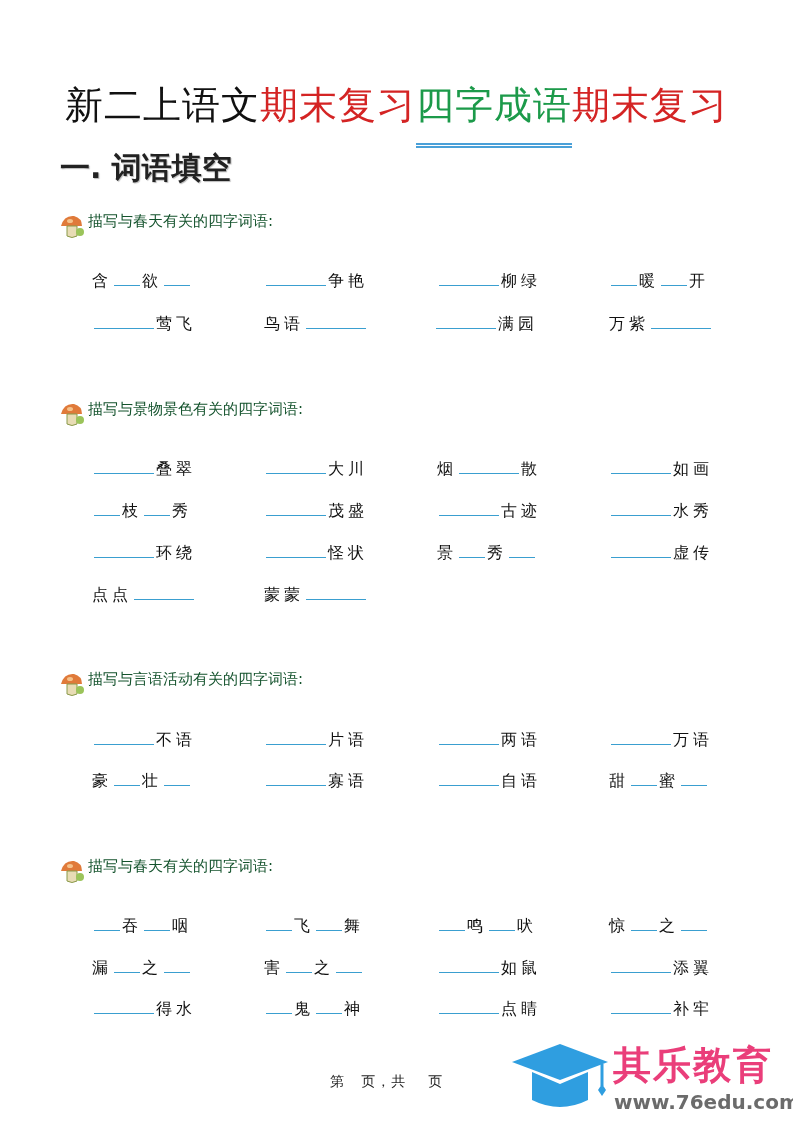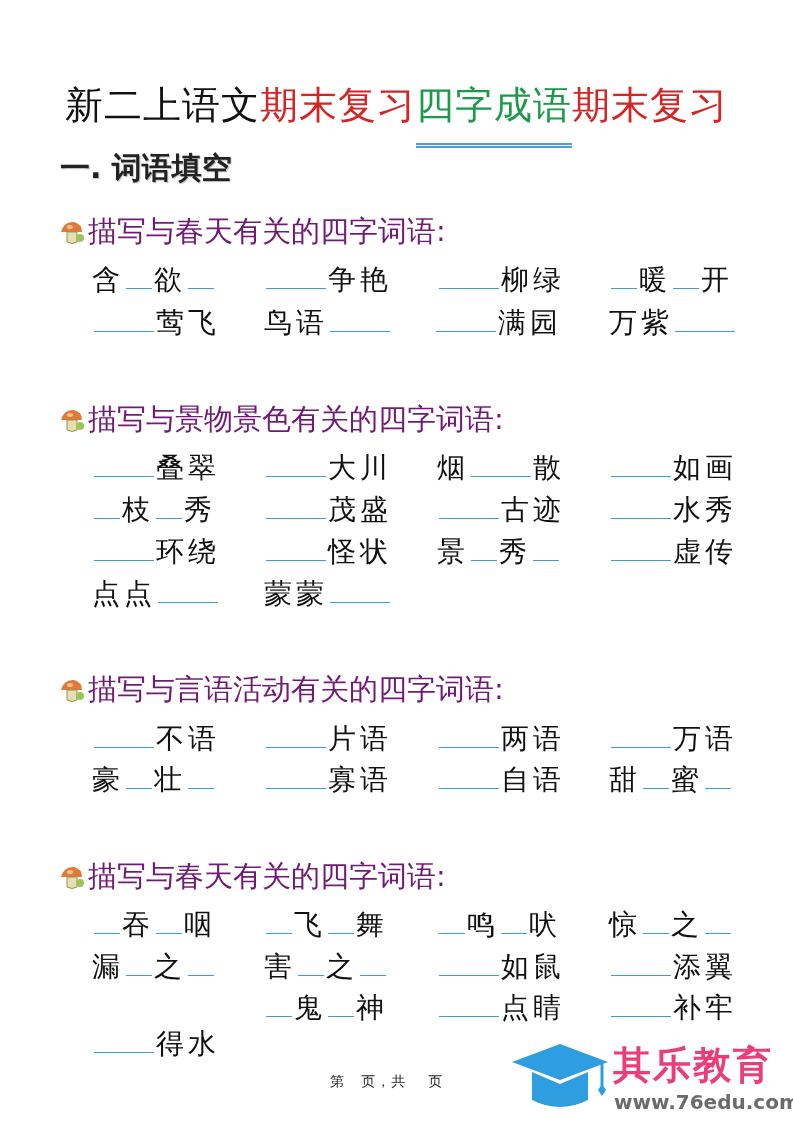--- a/index.html
+++ b/index.html
@@ -5,25 +5,25 @@
   html, body { margin:0; padding:0; }
   body { width:793px; height:1122px; background:#ffffff; position:relative; overflow:hidden;
          font-family:"DejaVu Serif", serif; color:#111; }
   .title { position:absolute; top:80px; left:0; width:793px; text-align:center; font-size:38px;
            font-family:"DejaVu Serif", serif; letter-spacing:1px; white-space:nowrap; }
   .t-black { color:#111; }
   .t-red { color:#d42424; }
   .t-green { color:#1c9a4a; border-bottom:5px double #4aa0d8; padding-bottom:16px; }
   .section-head { position:absolute; left:60px; top:148px; font-size:30px; font-weight:bold; color:#222;
                   font-family:"DejaVu Sans", sans-serif; text-shadow:1px 1px 1px #bbb; }
-  .cat { position:absolute; left:58px; font-size:29px; color:#701a75; font-family:"DejaVu Sans", sans-serif;
-         display:flex; align-items:center; white-space:nowrap; }
+  .cat { position:absolute; left:58px; font-size:15px; color:#14532d; font-family:"DejaVu Sans", sans-serif;
+         display:flex; white-space:nowrap; }
   .cat .mush { width:28px; height:28px; margin-right:2px; }
   .row { position:absolute; left:92px; width:650px; height:30px; }
-  .item { position:absolute; top:0; font-size:28px; white-space:nowrap; line-height:30px; letter-spacing:4px; }
+  .item { position:absolute; top:0; font-size:16px; white-space:nowrap; line-height:30px; letter-spacing:4px; }
   .blank { display:inline-block; border-bottom:1.5px solid #3a9fd0; vertical-align:baseline; height:20px; margin:0 2px; }
   .b-s { width:26px; }
   .b-l { width:60px; }
   .b-xl { width:120px; }
   .footer-page { position:absolute; left:330px; top:1073px; font-size:14px; font-family:"DejaVu Sans", sans-serif; color:#222; letter-spacing:1px; white-space:pre; }
   .logo { position:absolute; left:510px; top:1042px; width:280px; height:75px; }
   .logo-cn { position:absolute; left:103px; top:-2px; font-size:38px; font-weight:bold; color:#ea3e7a;
              font-family:"DejaVu Sans", sans-serif; letter-spacing:2px; white-space:nowrap; }
   .logo-url { position:absolute; left:104px; top:48px; font-size:20px; font-weight:bold; color:#6b6b6b;
               font-family:"DejaVu Sans", sans-serif; white-space:nowrap; }
@@ -126,21 +126,21 @@
       <div class="item" style="left: 345px;"><span class="blank b-s"></span><span>鸣</span><span class="blank b-s"></span><span>吠</span></div>
       <div class="item" style="left: 517px;"><span>惊</span><span class="blank b-s"></span><span>之</span><span class="blank b-s"></span></div>
     </div>
     <div class="row" style="top: 952px;">
       <div class="item" style="left: 0px;"><span>漏</span><span class="blank b-s"></span><span>之</span><span class="blank b-s"></span></div>
       <div class="item" style="left: 172px;"><span>害</span><span class="blank b-s"></span><span>之</span><span class="blank b-s"></span></div>
       <div class="item" style="left: 345px;"><span class="blank b-l"></span><span>如鼠</span></div>
       <div class="item" style="left: 517px;"><span class="blank b-l"></span><span>添翼</span></div>
     </div>
     <div class="row" style="top: 993px;">
-      <div class="item" style="left: 0px; margin-top: 36px;"><span class="blank b-l"></span><span>得水</span></div>
+      <div class="item" style="left: 0px;"><span class="blank b-l"></span><span>得水</span></div>
       <div class="item" style="left: 172px;"><span class="blank b-s"></span><span>鬼</span><span class="blank b-s"></span><span>神</span></div>
       <div class="item" style="left: 345px;"><span class="blank b-l"></span><span>点睛</span></div>
       <div class="item" style="left: 517px; text-align: center;"><span class="blank b-l"></span><span>补牢</span></div>
     </div>
   </div>
 
 <div class="footer-page">第   页，共    页</div>
 
 <div class="logo">
   <svg width="100" height="75" viewBox="0 0 100 75" style="position:absolute;left:0;top:0;">

